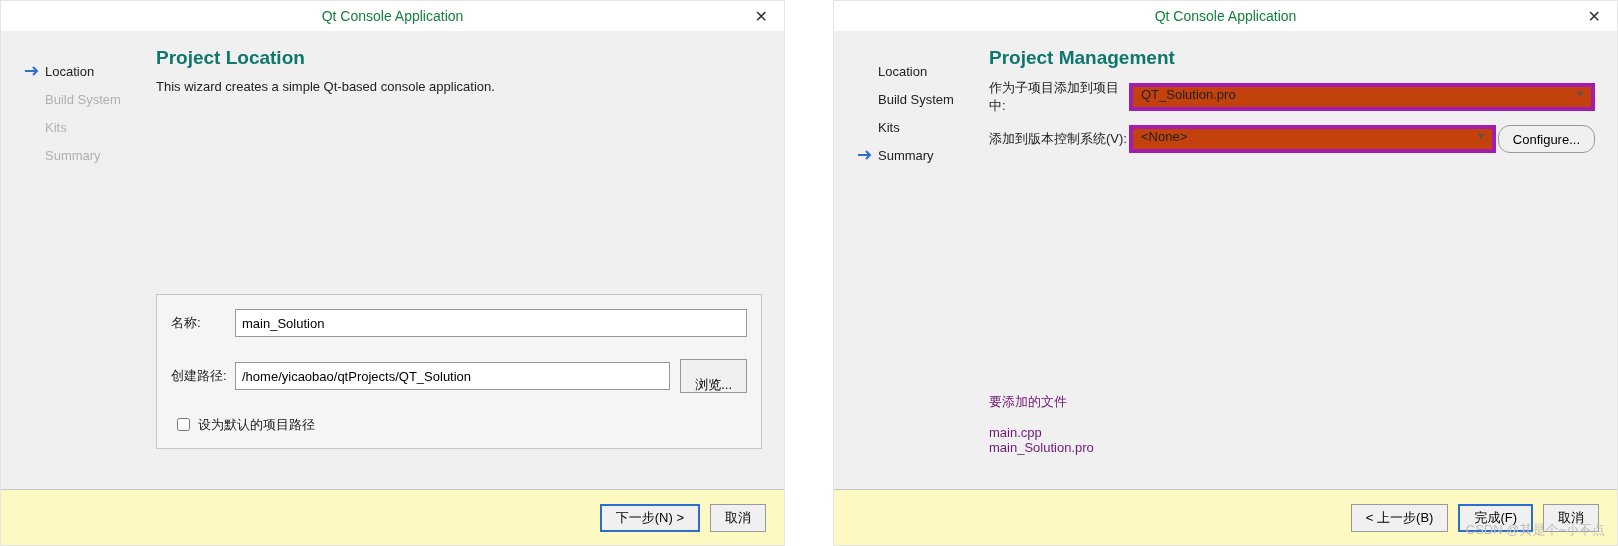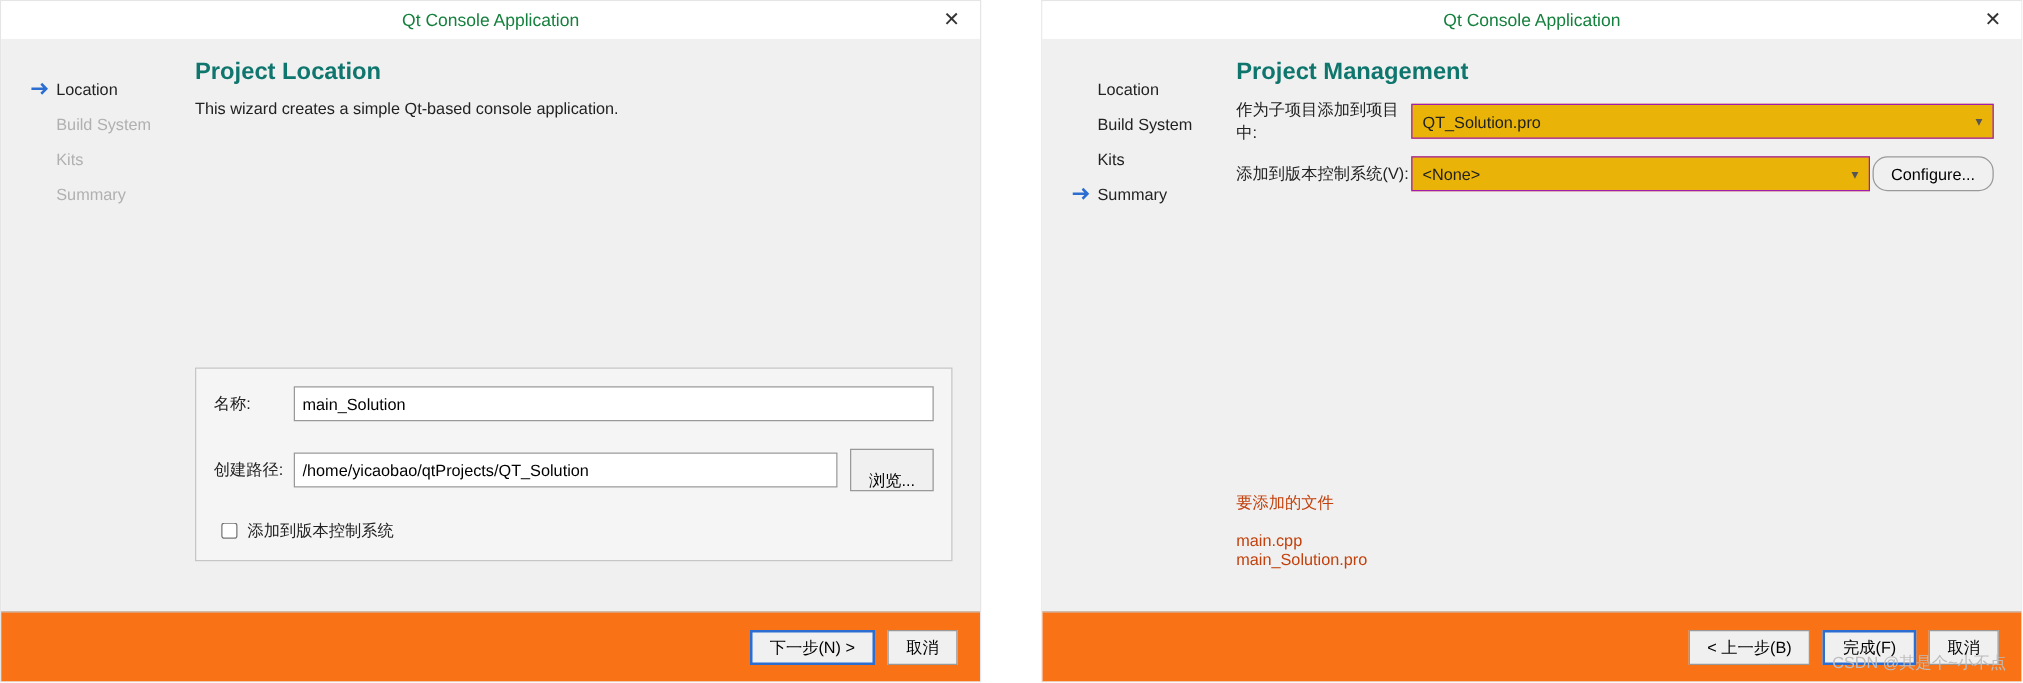--- a/index.html
+++ b/index.html
@@ -123,21 +123,21 @@
   }
   .checkbox-row {
     display: flex;
     align-items: center;
     padding-left: 2px;
   }
   .checkbox-row input { margin-right: 8px; }
   .footerbar {
     height: 56px;
     border-top: 1px solid #c6c6c6;
-    background: #f97316;
+    background: #fef9c3;
     display: flex;
     align-items: center;
     justify-content: flex-end;
     padding: 0 18px;
     gap: 10px;
   }
   .btn {
     height: 28px;
     padding: 0 14px;
     border: 1px solid #999;
@@ -152,40 +152,39 @@
     margin-bottom: 10px;
   }
   .opt-row .lbl {
     width: 140px;
     flex-shrink: 0;
     color: #222;
   }
   .select {
     flex: 1;
     height: 28px;
-    border: 1px solid #a21caf;
-    background: #eab308;
+    border: 4px solid #a21caf;
+    background: #c2410c;
     padding: 0 24px 0 8px;
     display: flex;
-    align-items: center;
     position: relative;
     cursor: pointer;
   }
   .select::after {
     content: "▾";
     position: absolute;
     right: 8px;
     color: #555;
     font-size: 11px;
   }
   .files-block {
     margin-top: auto;
     margin-bottom: 34px;
     font-size: 13px;
-    color: #c2410c;
+    color: #701a75;
   }
   .files-block .hdr { margin-bottom: 14px; }
   .files-block .path { margin-bottom: 18px; font-family: inherit; }
   .watermark {
     position: absolute;
     right: 12px;
     bottom: 6px;
     color: #bdbdbd;
     font-size: 13px;
     pointer-events: none;
@@ -232,21 +231,21 @@
           <label>名称:</label>
           <input type="text" value="main_Solution" style="">
         </div>
         <div class="form-row">
           <label>创建路径:</label>
           <input type="text" value="/home/yicaobao/qtProjects/QT_Solution" style="">
           <button class="browse-btn">浏览...</button>
         </div>
         <div class="checkbox-row">
           <input type="checkbox" style="">
-          <span>添加到版本控制系统</span>
+          <span>设为默认的项目路径</span>
         </div>
       </div>
     </div>
   </div>
   <div class="footerbar">
     <button class="btn primary">下一步(N) &gt;</button>
     <button class="btn">取消</button>
   </div>
 </div>
 

